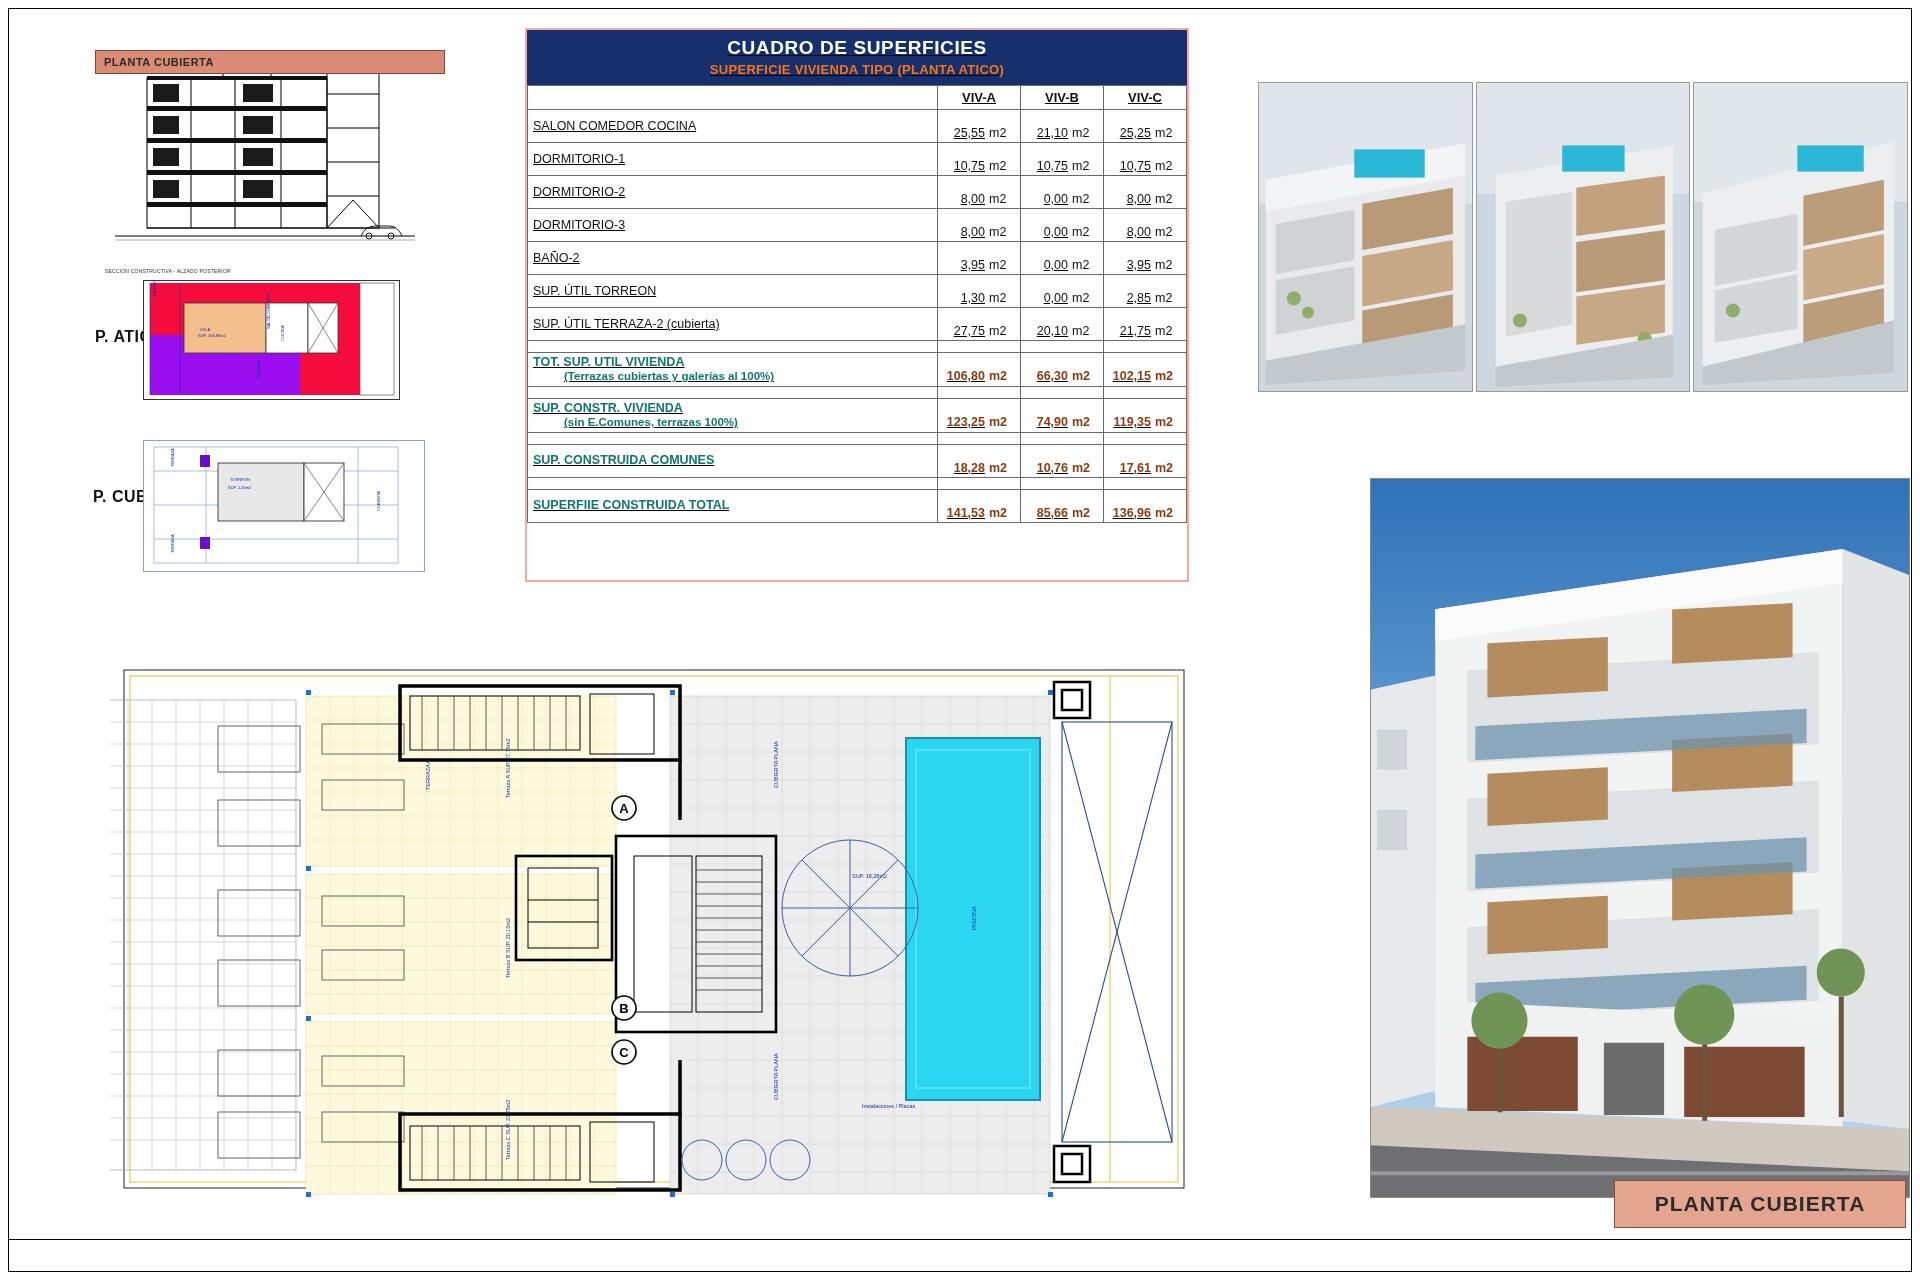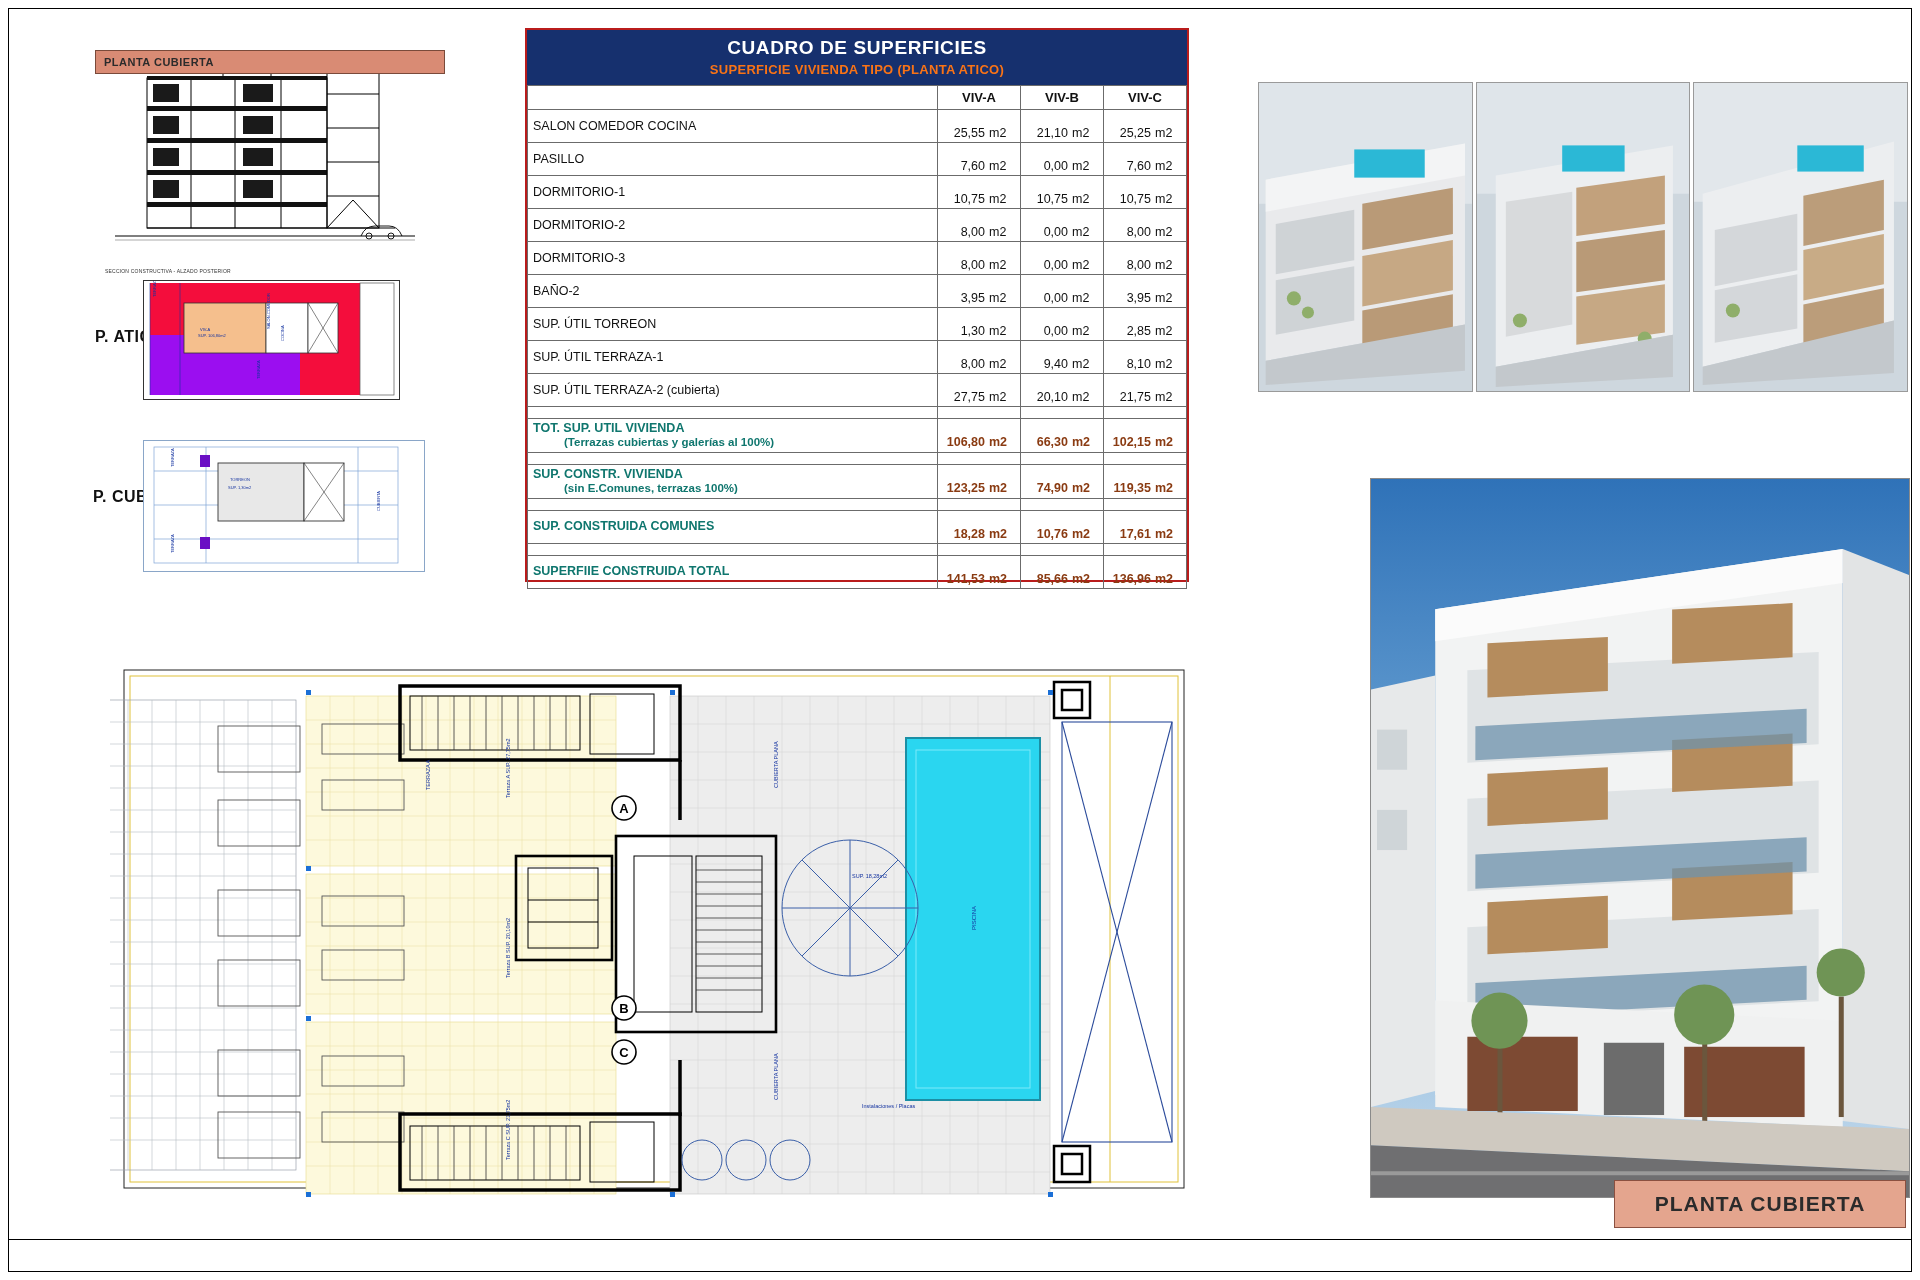--- a/index.html
+++ b/index.html
@@ -33,21 +33,21 @@
   .side-label{
     position:absolute;font-size:16px;font-weight:bold;color:#111;letter-spacing:.5px;
   }
   .plan-color{position:absolute;left:48px;top:0;width:255px;height:118px;border:1px solid #333;}
   .cub-block{position:absolute;left:95px;top:440px;width:340px;height:140px;}
   .plan-cub{position:absolute;left:48px;top:0;width:280px;height:130px;border:1px solid #8aa6c8;background:#fff;}
 
   
   .table-card{
     position:absolute;left:525px;top:28px;width:660px;height:550px;
-    border:2px solid #b91c1c;background:#fff;
+    border:2px solid #fca5a5;background:#fff;text-decoration:underline;
   }
   .table-head{
     background:#16306e;color:#fff;text-align:center;padding:7px 0 3px;
     font-size:19px;font-weight:bold;letter-spacing:.6px;
   }
   .table-sub{
     background:#16306e;color:#f97316;text-align:center;padding:0 0 8px;
     font-size:13px;font-weight:bold;letter-spacing:.3px;
   }
   table.surf{width:100%;border-collapse:collapse;font-size:12.5px;color:#111;}
@@ -230,26 +230,20 @@
         </tr>
       </thead>
       <tbody id="surf-body">
           <tr>
             <td class="name">SALON COMEDOR COCINA</td>
             <td class="val">25,55<span class="u">m2</span></td>
             <td class="val">21,10<span class="u">m2</span></td>
             <td class="val">25,25<span class="u">m2</span></td>
           </tr>
           <tr>
-            <td class="name">PASILLO</td>
-            <td class="val">7,60<span class="u">m2</span></td>
-            <td class="val">0,00<span class="u">m2</span></td>
-            <td class="val">7,60<span class="u">m2</span></td>
-          </tr>
-          <tr>
             <td class="name">DORMITORIO-1</td>
             <td class="val">10,75<span class="u">m2</span></td>
             <td class="val">10,75<span class="u">m2</span></td>
             <td class="val">10,75<span class="u">m2</span></td>
           </tr>
           <tr>
             <td class="name">DORMITORIO-2</td>
             <td class="val">8,00<span class="u">m2</span></td>
             <td class="val">0,00<span class="u">m2</span></td>
             <td class="val">8,00<span class="u">m2</span></td>
@@ -264,26 +258,20 @@
             <td class="name">BAÑO-2</td>
             <td class="val">3,95<span class="u">m2</span></td>
             <td class="val">0,00<span class="u">m2</span></td>
             <td class="val">3,95<span class="u">m2</span></td>
           </tr>
           <tr>
             <td class="name">SUP. ÚTIL TORREON</td>
             <td class="val">1,30<span class="u">m2</span></td>
             <td class="val">0,00<span class="u">m2</span></td>
             <td class="val">2,85<span class="u">m2</span></td>
-          </tr>
-          <tr>
-            <td class="name">SUP. ÚTIL TERRAZA-1</td>
-            <td class="val">8,00<span class="u">m2</span></td>
-            <td class="val">9,40<span class="u">m2</span></td>
-            <td class="val">8,10<span class="u">m2</span></td>
           </tr>
           <tr>
             <td class="name">SUP. ÚTIL TERRAZA-2 (cubierta)</td>
             <td class="val">27,75<span class="u">m2</span></td>
             <td class="val">20,10<span class="u">m2</span></td>
             <td class="val">21,75<span class="u">m2</span></td>
           </tr>
           <tr class="spacer">
             <td></td>
             <td></td>

